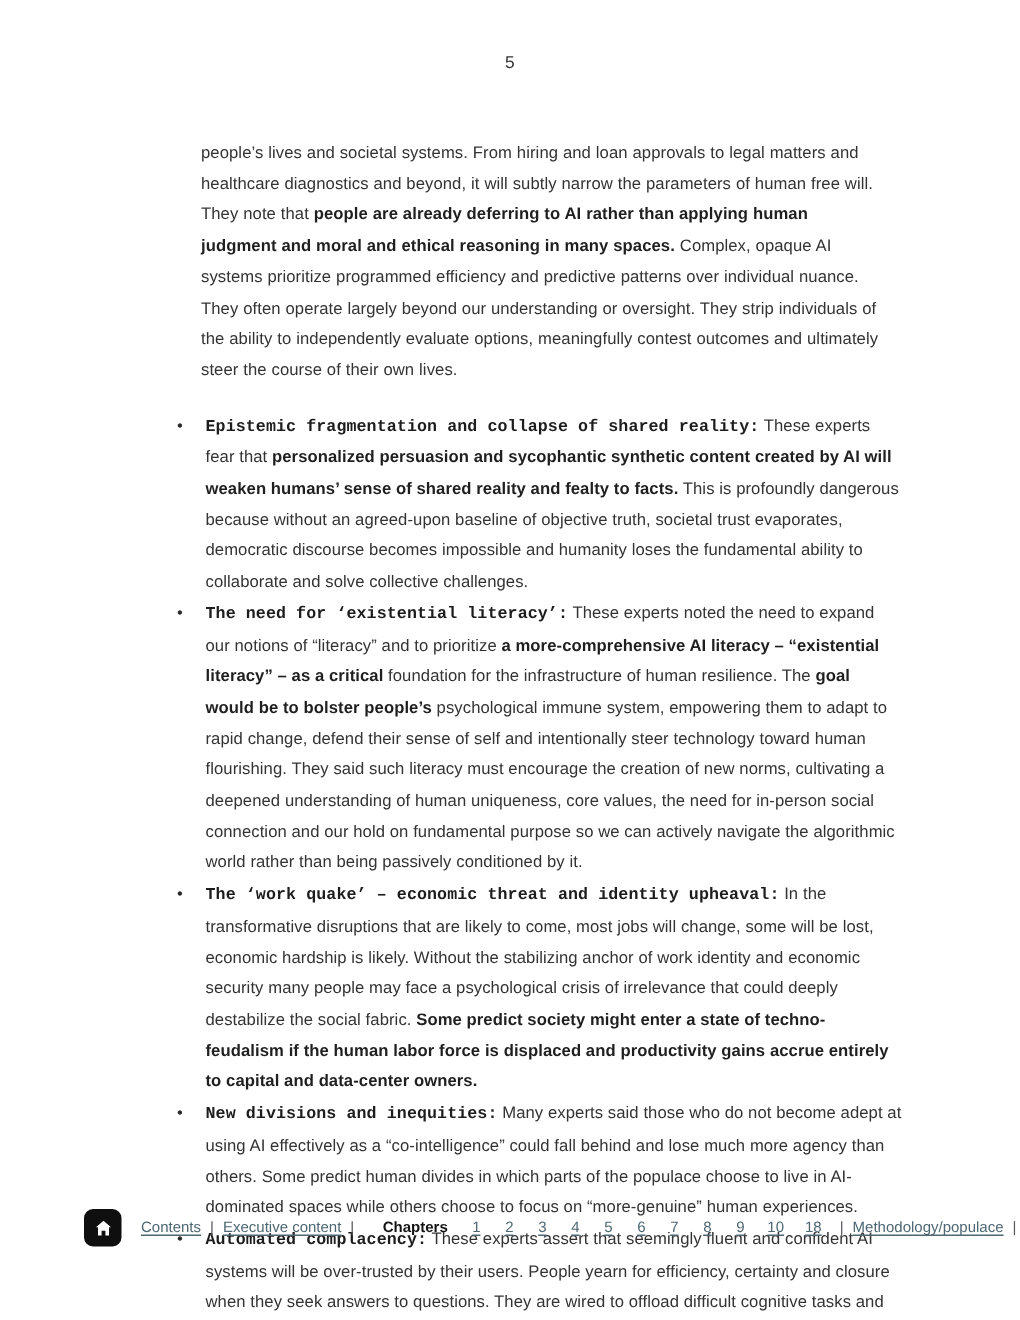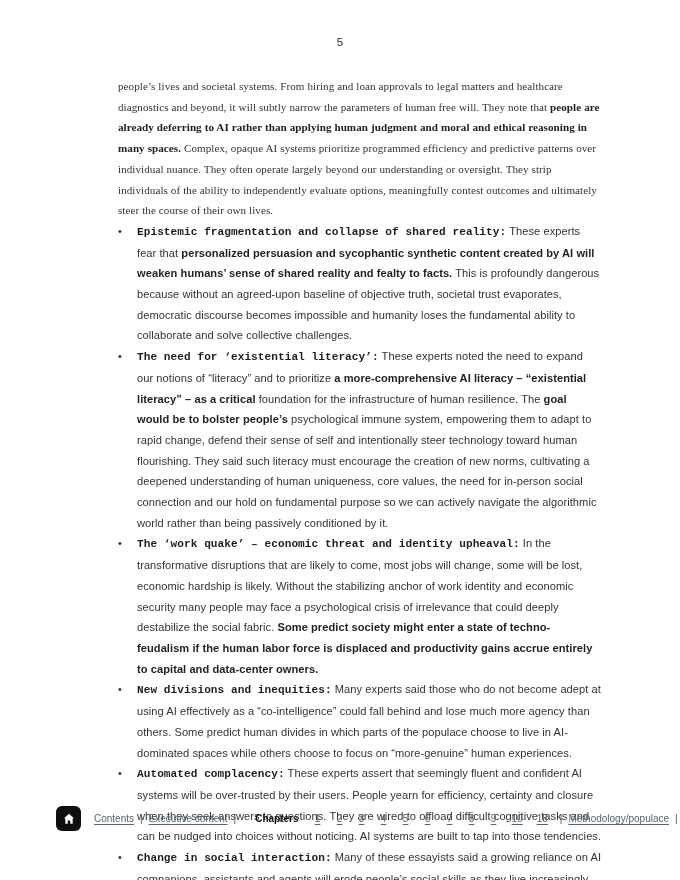--- a/index.html
+++ b/index.html
@@ -31,28 +31,27 @@
     color: #2f2f2f;
     letter-spacing: 0.2px;
   }
   .content {
     position: absolute;
     top: 76px;
     left: 118px;
     width: 484px;
   }
   p.para {
-    margin: 0;
+    margin: 16px;
     font-size: 11.1px;
     line-height: 20.7px;
     color: #333333;
     text-align: left;
     letter-spacing: 0.005em;
     word-spacing: 0.01em;
-    font-family: Liberation Serif, serif;
   }
   ul.bullets {
     margin: 0;
     padding: 0;
     list-style: none;
   }
   li.bullet {
     position: relative;
     margin: 0;
     padding-left: 19px;

